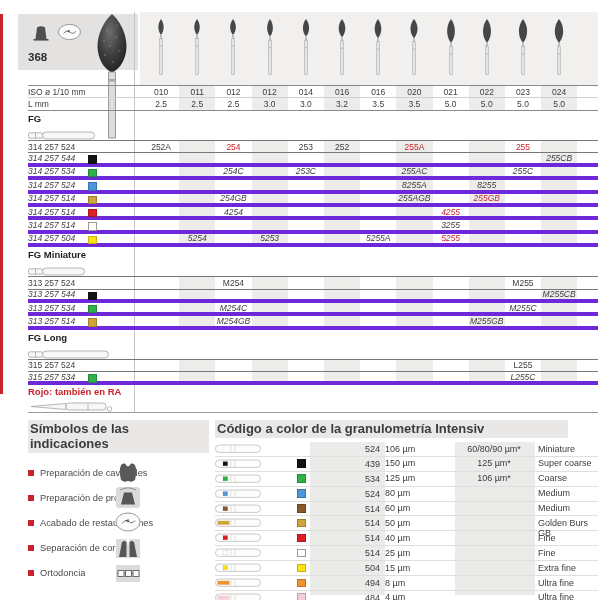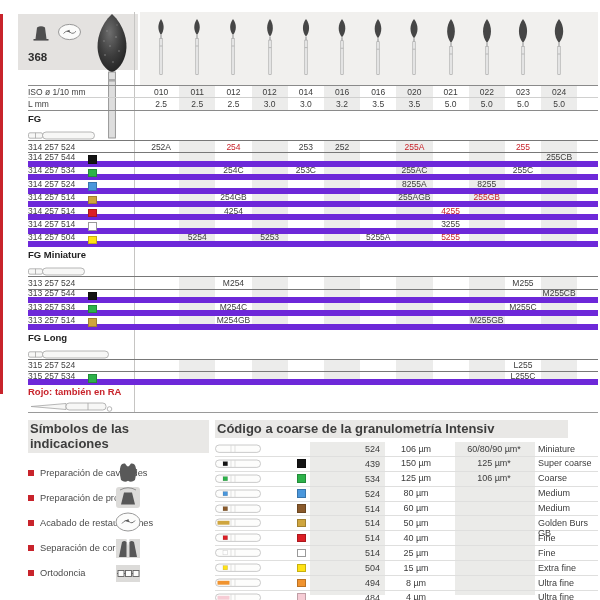--- a/index.html
+++ b/index.html
@@ -26,21 +26,21 @@
   .label{width:107px;font-size:8.5px;color:#3f3f3f;display:flex;align-items:center;position:relative;flex:none;}
   .cells{display:flex;padding-left:8px;flex:none;}
   .cell{width:36.2px;text-align:center;font-size:8.5px;display:flex;align-items:center;justify-content:center;}
   .odd{background:#ececeb;}
   #iso-row{border-top:1px solid #8a8a8a;border-bottom:1px solid #d0d0cf;}
   #l-row{border-bottom:1px solid #8a8a8a;}
   .shead{height:29px;padding-top:3px;box-sizing:border-box;}
   .stitle{font-size:9.5px;font-weight:bold;color:#222;line-height:10px;}
   .sicon{margin-top:2px;}
   .row.std{border-top:1px solid #787878;border-bottom:1px solid #787878;}
-  .row.thin{border-bottom:6px solid #6d28d9;}
+  .row.thin{border-bottom:4px solid #6d28d9;font-style:italic;}
   .chip{position:absolute;left:60px;top:2px;width:8.5px;height:8.5px;box-sizing:border-box;
         border:1px solid rgba(0,0,0,.22);}
   #note-row{height:27px;padding-top:1px;box-sizing:border-box;}
   #note-row .ntxt{font-size:9.5px;font-weight:bold;line-height:11px;}
   
   .btitle{background:#e9e8e6;font-size:13px;font-weight:bold;color:#3d3d3d;
           padding:1px 4px 2px 2px;box-sizing:border-box;line-height:15px;}
   #symbols{position:absolute;left:28px;top:420px;width:182px;}
   #symbols .btitle{width:181px;}
   #symbols-list{margin-top:7px;}
@@ -52,21 +52,21 @@
   #gran .btitle{width:353px;}
   #gran-wrap{position:relative;margin-top:4px;height:155px;}
   .gband{position:absolute;top:0;height:153px;background:#ebebe9;}
   #gband-a{left:95px;width:75px;}
   #gband-b{left:240px;width:80px;}
   .grow{position:relative;height:13.9px;border-bottom:1px solid #dfdfde;font-size:9px;color:#3c3c3c;}
   .grow .gic{position:absolute;left:0;top:2px;}
   .grow .gchip{position:absolute;left:82px;top:2.5px;width:8.5px;height:8.5px;box-sizing:border-box;
                border:1px solid rgba(0,0,0,.22);}
   .grow .gcode{position:absolute;left:95px;width:70px;text-align:right;top:2px;}
-  .grow .gsize{position:absolute;left:170px;width:62px;text-align:center;top:1.5px;}
+  .grow .gsize{position:absolute;left:170px;width:62px;text-align:left;top:1.5px;}
   .grow .galt{position:absolute;left:240px;width:78px;text-align:center;top:1.5px;}
   .grow .gname{position:absolute;left:323px;top:1.5px;}
 </style>
 </head>
 <body>
 
 <div id="page">
   <div id="red-edge" style="background: rgb(200, 35, 43);"></div>
 
   <div id="panel">
@@ -577,21 +577,21 @@
                 <rect x="3" y="9.5" width="6" height="6"></rect>
                 <rect x="10.5" y="9.5" width="6" height="6"></rect>
                 <rect x="18" y="9.5" width="6" height="6"></rect>
               </g>
             </svg></span>
         </div>
       </div>
   </div>
 
   <div id="gran">
-    <div class="btitle">Código a coarse de la granulometría Intensiv</div>
+    <div class="btitle">Código a color de la granulometría Intensiv</div>
     <div id="gran-wrap">
       <div class="gband" id="gband-a"></div>
       <div class="gband" id="gband-b"></div>
       <div id="gran-rows">
           <div class="grow">
             <span class="gic"><svg width="47" height="10" viewBox="0 0 47 10">
     <rect x="0.5" y="1" width="45" height="7.4" rx="3.6" fill="#fdfdfc" stroke="#bcbcbc" stroke-width="0.8"></rect>
     <line x1="16" y1="1.2" x2="16" y2="8.2" stroke="#d2d2d2" stroke-width="0.7"></line>
     <line x2="20" y1="1.2" x1="20" y2="8.2" stroke="#d2d2d2" stroke-width="0.7"></line>
               </svg></span>

